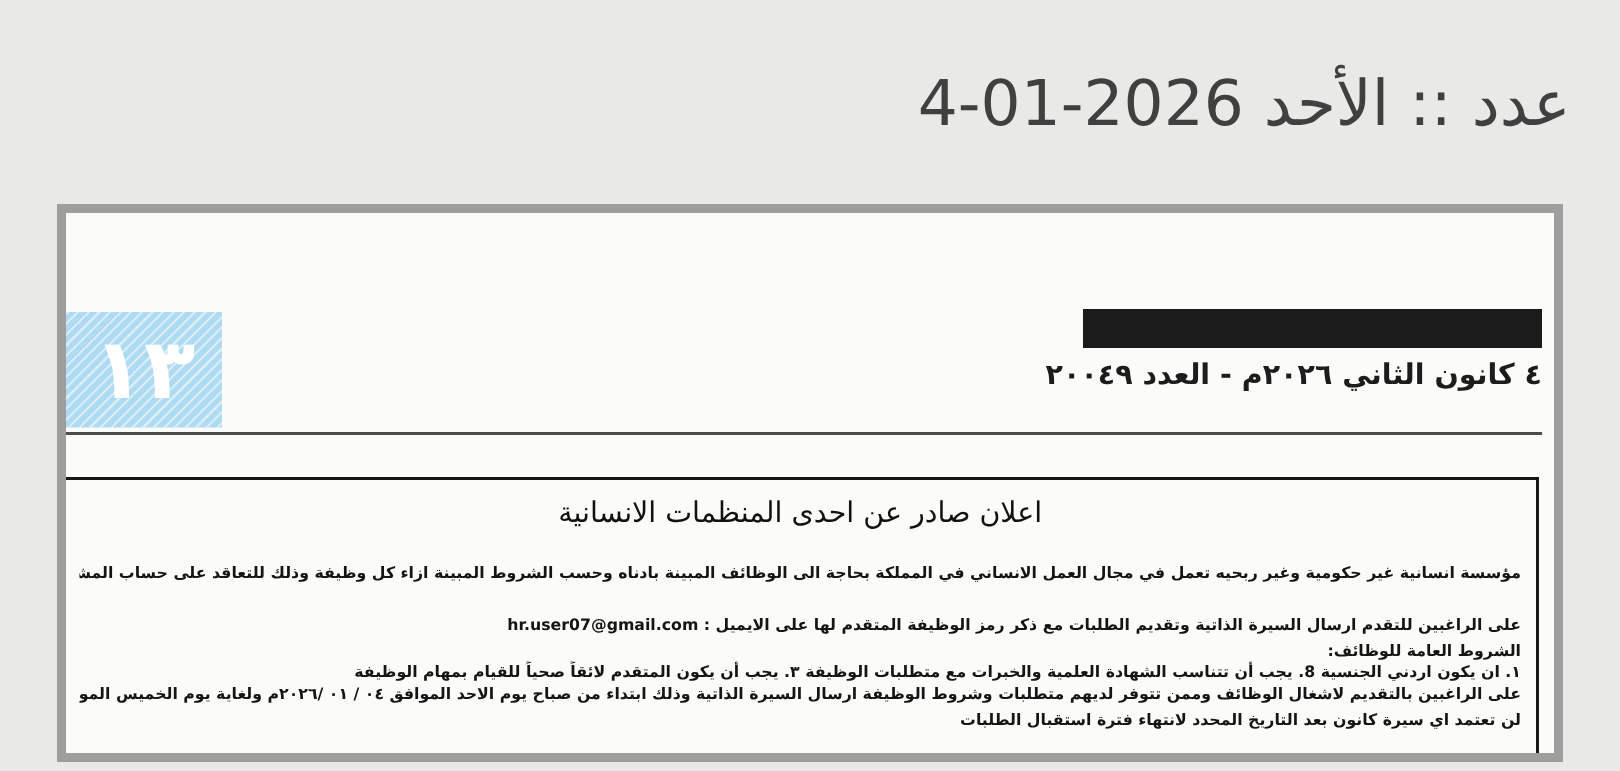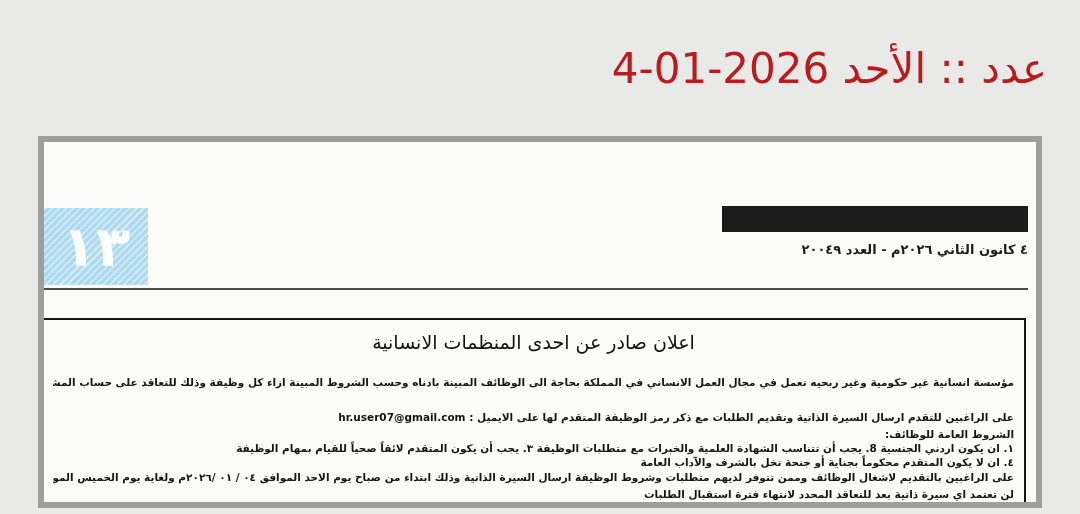--- a/index.html
+++ b/index.html
@@ -8,21 +8,21 @@
     background:#e9e9e8;
     font-family:"DejaVu Sans", sans-serif;
     position:relative;
   }
 
   
   .page-title {
     position:absolute;
     top:44px; right:33px;
     font-size:42px;
-    color:#b91c1c;
+    color:#404040;
     letter-spacing:0;
     direction:rtl;
     white-space:nowrap;
   }
 
   
   .doc-frame {
     position:absolute;
     left:38px; top:136px;
     width:1004px; height:372px;
@@ -57,21 +57,21 @@
 
   .masthead-bar {
     position:absolute; right:8px; top:64px;
     width:306px; height:26px;
     background:#1b1b1b;
   }
 
   .issue-meta {
     position:absolute; right:8px; top:99px;
     text-align:right; direction:rtl;
-    font-weight:bold; font-size:13px; color:#1c1c1c;
+    font-weight:bold; font-size:19px; color:#1c1c1c;
     line-height:18px;
     white-space:nowrap;
   }
 
   .masthead-rule {
     position:absolute; left:0; right:8px; top:146px;
     border-top:2px solid #4d4d4d;
   }
 
   
@@ -134,23 +134,22 @@
 
     <div class="masthead-rule"></div>
 
     <div class="ad-box">
       <div class="ad-title">اعلان صادر عن احدى المنظمات الانسانية</div>
       <div class="ad-body">
         <p class="l0">مؤسسة انسانية غير حكومية وغير ربحيه تعمل في مجال العمل الانساني في المملكة بحاجة الى الوظائف المبينة بادناه وحسب الشروط المبينة  ازاء كل وظيفة وذلك للتعاقد على حساب  المشاريع المختلفة بعقود مؤقتة</p>
         <p class="l1">على الراغبين للتقدم ارسال السيرة الذاتية وتقديم الطلبات مع ذكر رمز الوظيفة المتقدم لها على الايميل : hr.user07@gmail.com</p>
         <p class="l2">الشروط العامة للوظائف:</p>
         <p class="l3">١. ان يكون اردني الجنسية 8.  يجب أن تتناسب الشهادة العلمية والخبرات مع متطلبات الوظيفة ٣.  يجب أن يكون المتقدم لائقاً صحياً للقيام بمهام الوظيفة</p>
-        <p class="l4">٤. ان لا يكون المتقدم محكوماً بجناية أو جنحة تخل بالشرف والآداب العامة</p>
         <p class="l5">على الراغبين بالتقديم لاشغال الوظائف وممن تتوفر لديهم متطلبات وشروط الوظيفة ارسال السيرة الذاتية وذلك ابتداء من صباح يوم الاحد الموافق ٠٤ / ٠١ /٢٠٢٦م ولغاية يوم الخميس الموافق ٢٢ / ٠١ /٢٠٢٦م مبيناً رمز الوظيفة المتقدم لها</p>
-        <p class="l6">لن تعتمد اي سيرة ذاتية بعد للتعاقد المحدد لانتهاء فترة استقبال الطلبات</p>
+        <p class="l6">لن تعتمد اي سيرة كانون بعد التاريخ المحدد لانتهاء فترة استقبال الطلبات</p>
       </div>
     </div>
 
     <div class="table-cell cell-a1"></div>
     <div class="table-cell cell-a2"></div>
     <div class="table-cell cell-a3"></div>
     <div class="table-cell cell-b1"></div>
     <div class="table-cell cell-b2"></div>
     <div class="table-cell cell-b3"></div>
 

